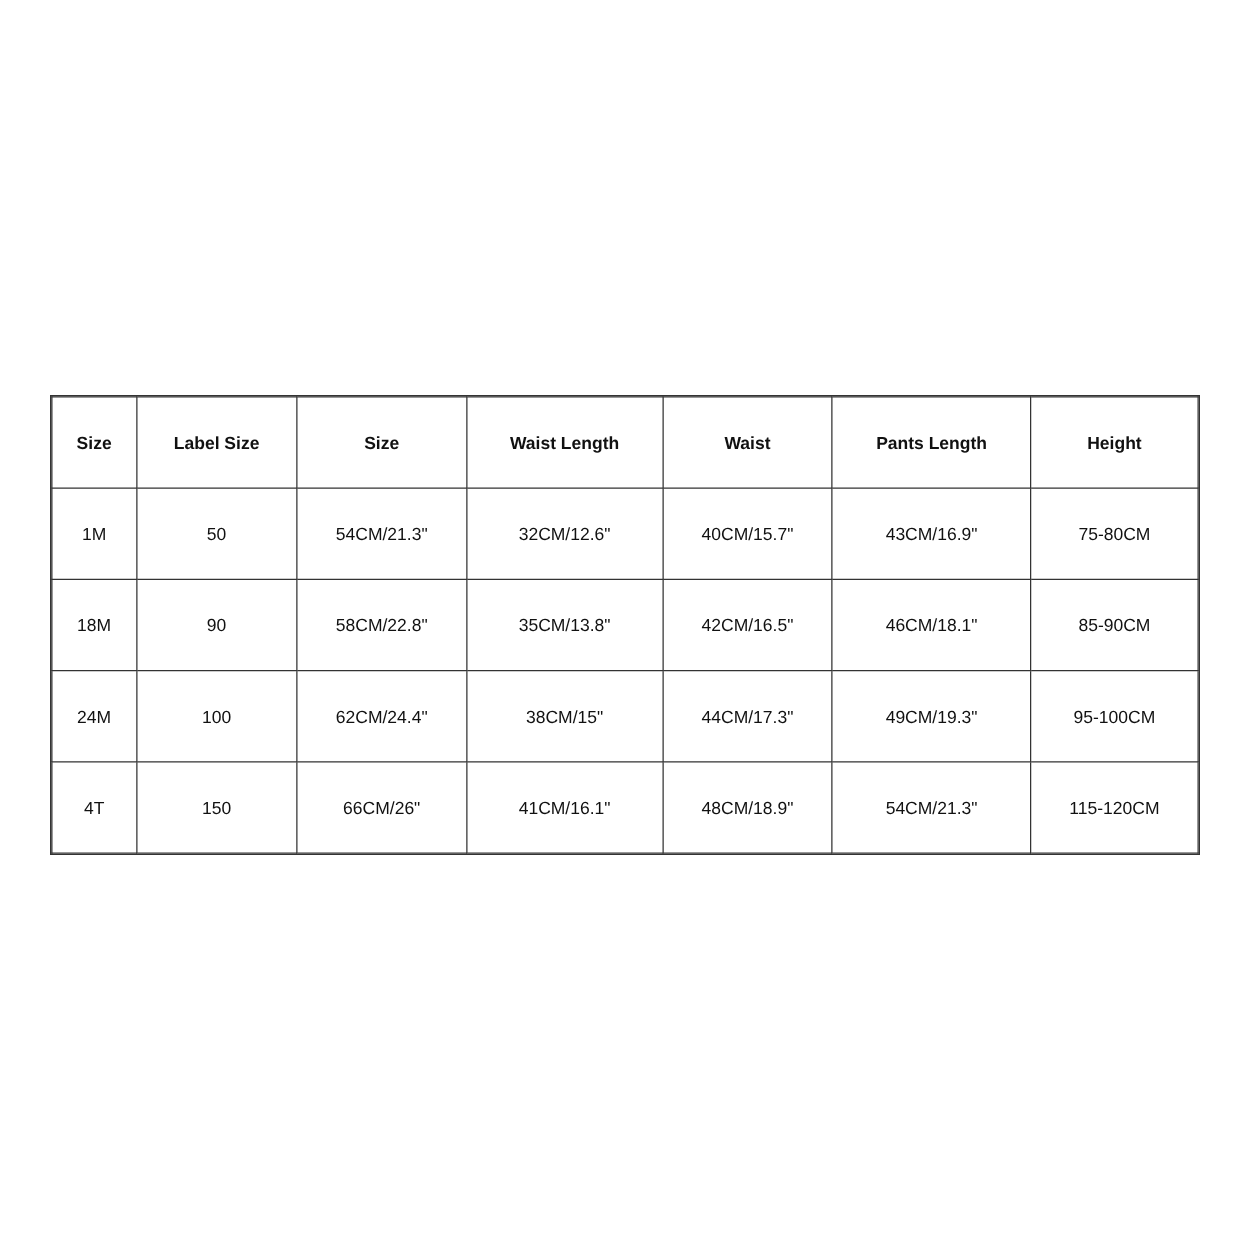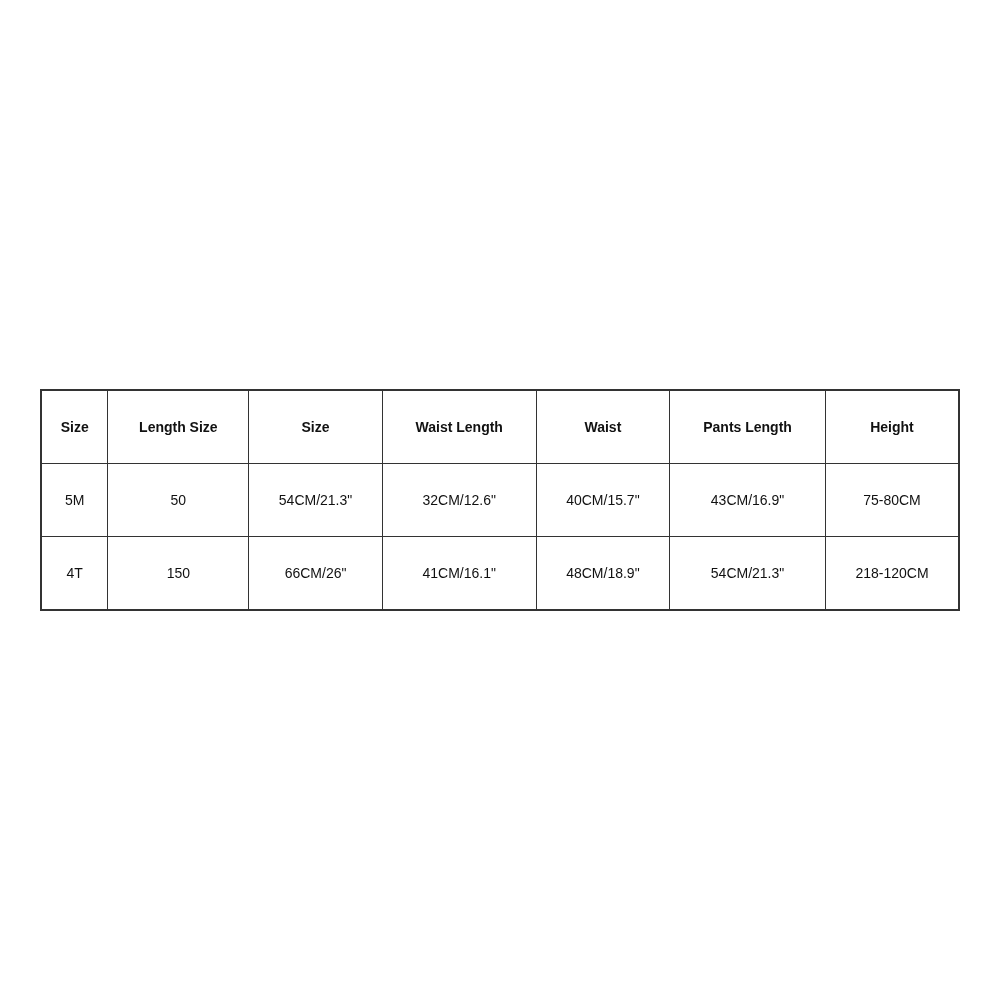--- a/index.html
+++ b/index.html
@@ -47,42 +47,60 @@
     }
   </style>
 </head>
 <body>
 
 <div class="table-container">
   <table>
     <thead>
       <tr>
       <th>Size</th>
-          <th>Length Size</th>
+          <th>Label Size</th>
           <th>Size</th>
           <th>Waist Length</th>
           <th>Waist</th>
           <th>Pants Length</th>
           <th>Height</th>
         </tr>
     </thead>
     <tbody>
     <tr>
-          <td>5M</td>
+          <td>1M</td>
           <td>50</td>
           <td>54CM/21.3"</td>
           <td>32CM/12.6"</td>
           <td>40CM/15.7"</td>
           <td>43CM/16.9"</td>
           <td>75-80CM</td>
         </tr>
         <tr>
+          <td>18M</td>
+          <td>90</td>
+          <td>58CM/22.8"</td>
+          <td>35CM/13.8"</td>
+          <td>42CM/16.5"</td>
+          <td>46CM/18.1"</td>
+          <td>85-90CM</td>
+        </tr>
+        <tr>
+          <td>24M</td>
+          <td>100</td>
+          <td>62CM/24.4"</td>
+          <td>38CM/15"</td>
+          <td>44CM/17.3"</td>
+          <td>49CM/19.3"</td>
+          <td>95-100CM</td>
+        </tr>
+        <tr>
           <td>4T</td>
           <td>150</td>
           <td>66CM/26"</td>
           <td>41CM/16.1"</td>
           <td>48CM/18.9"</td>
           <td>54CM/21.3"</td>
-          <td>218-120CM</td>
+          <td>115-120CM</td>
         </tr>
       </tbody>
   </table>
 </div>
 
 </body></html>

